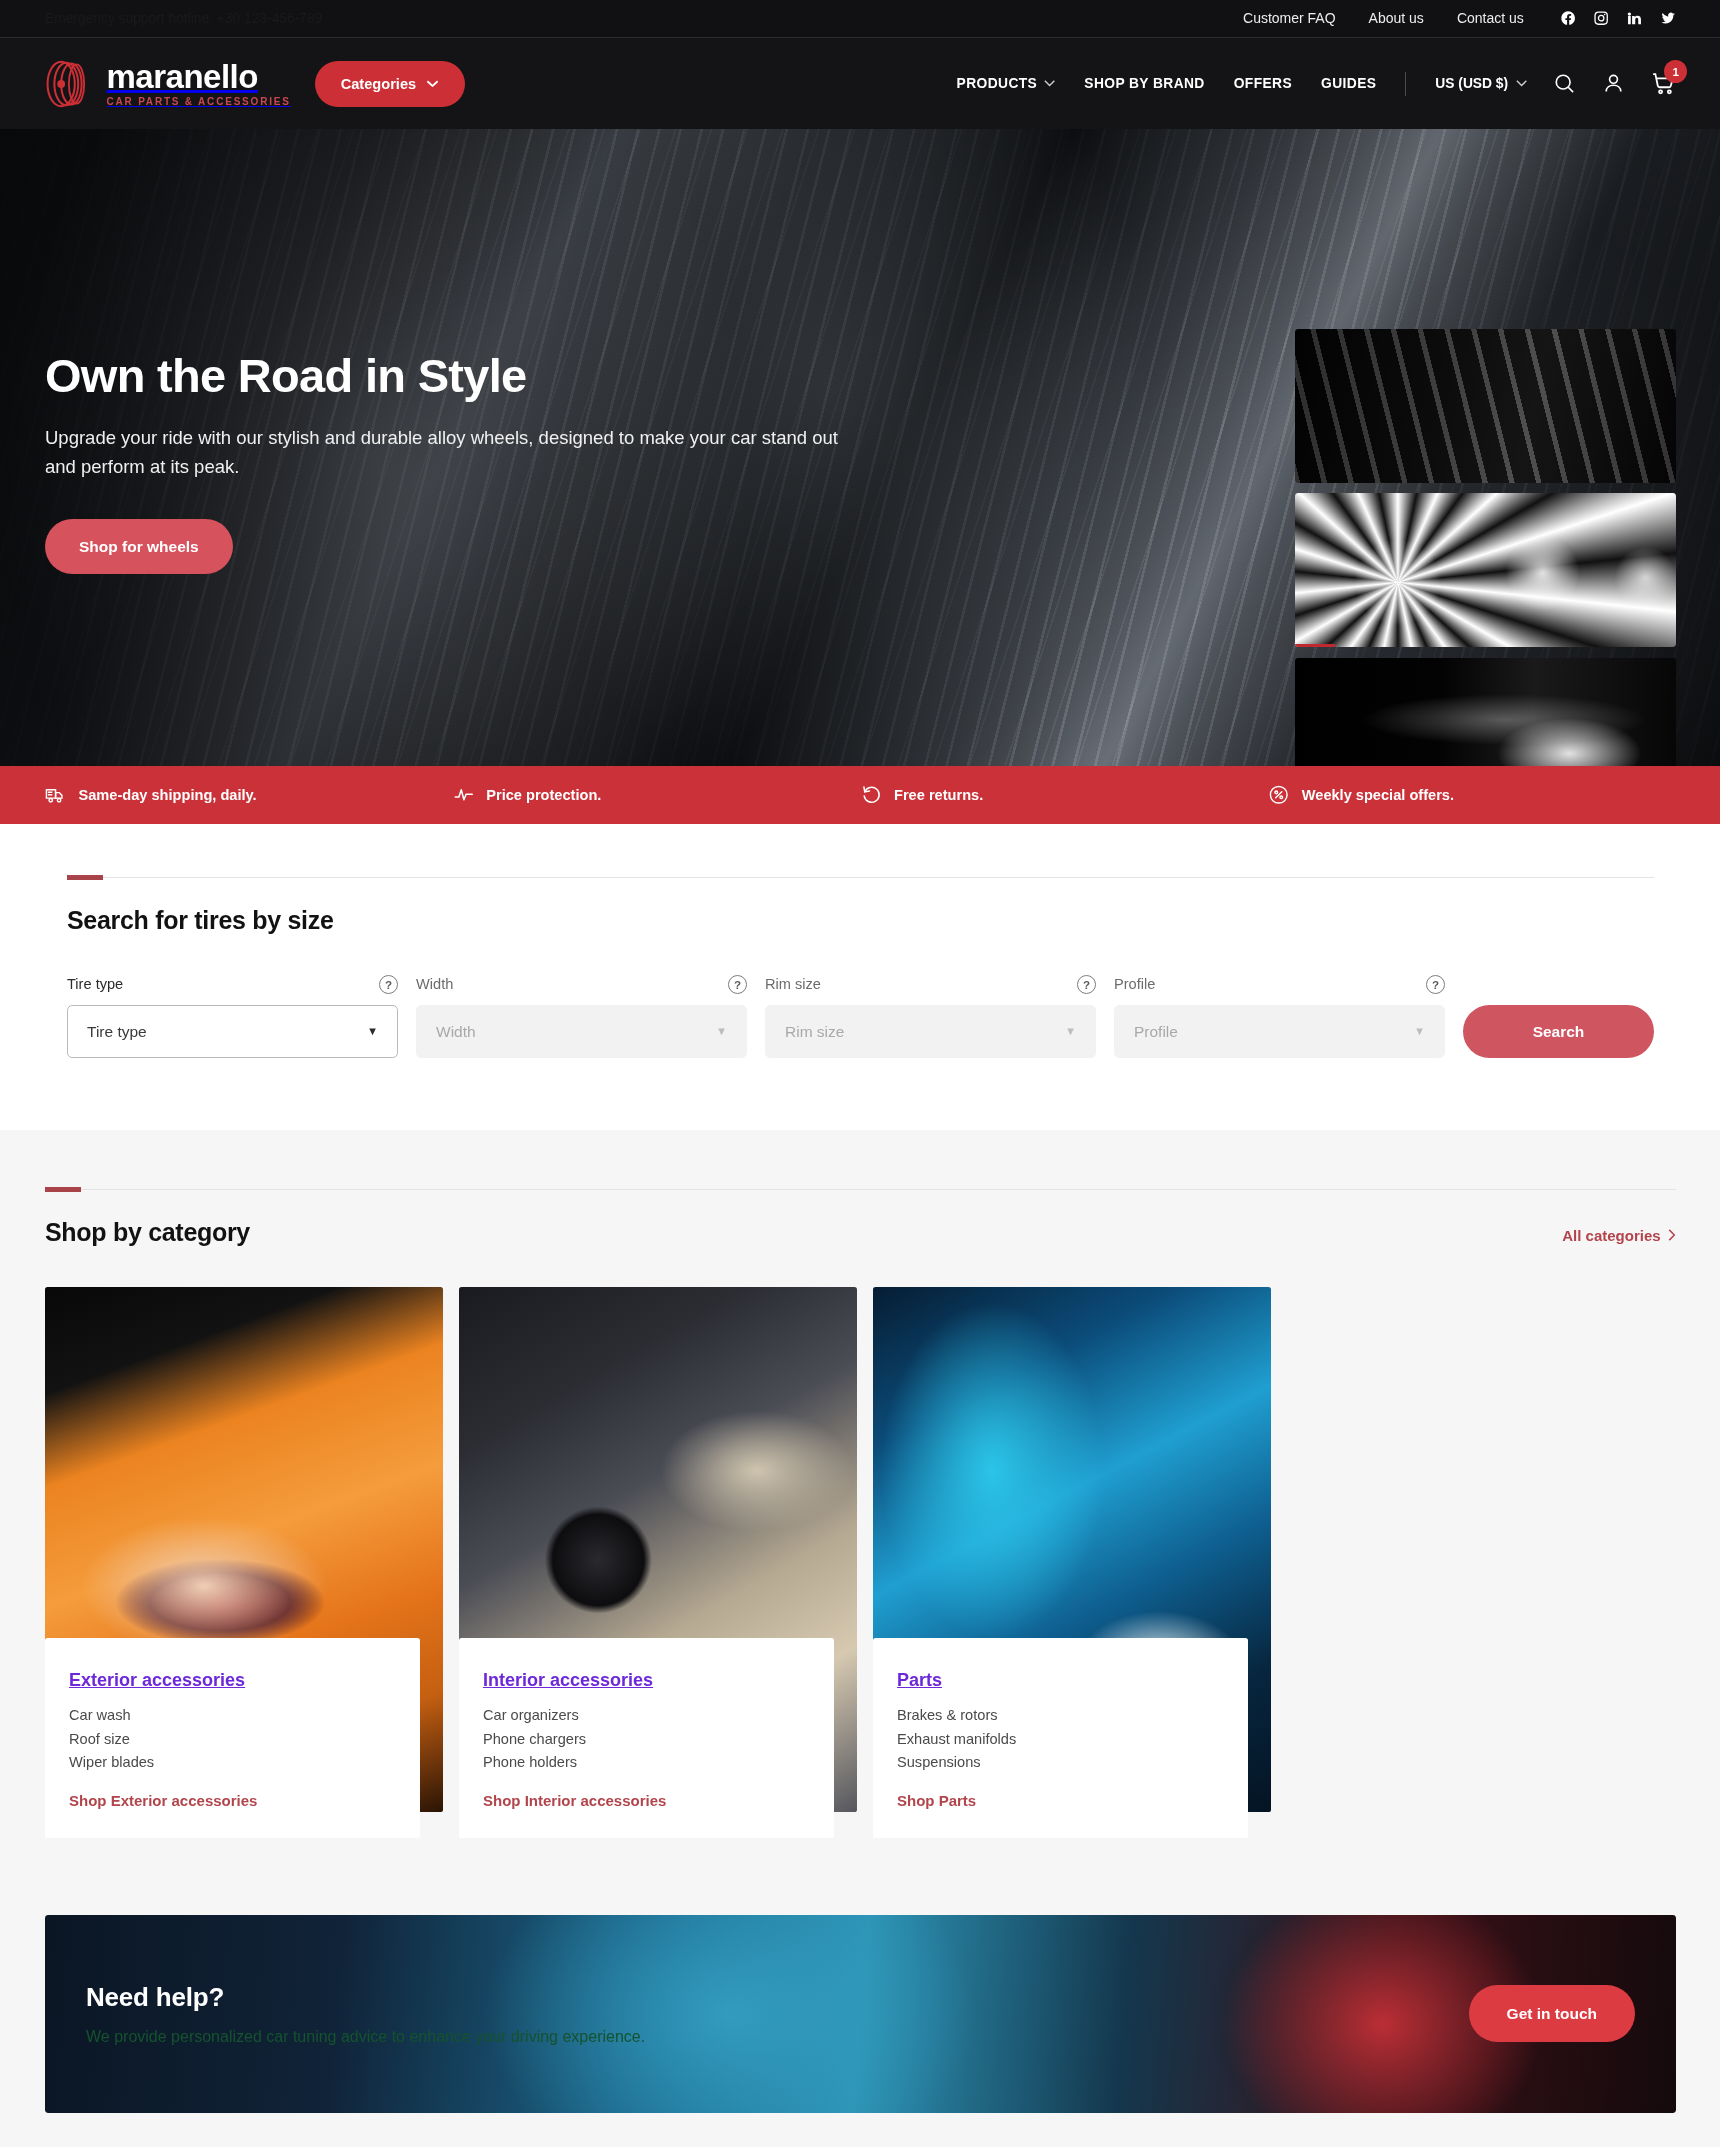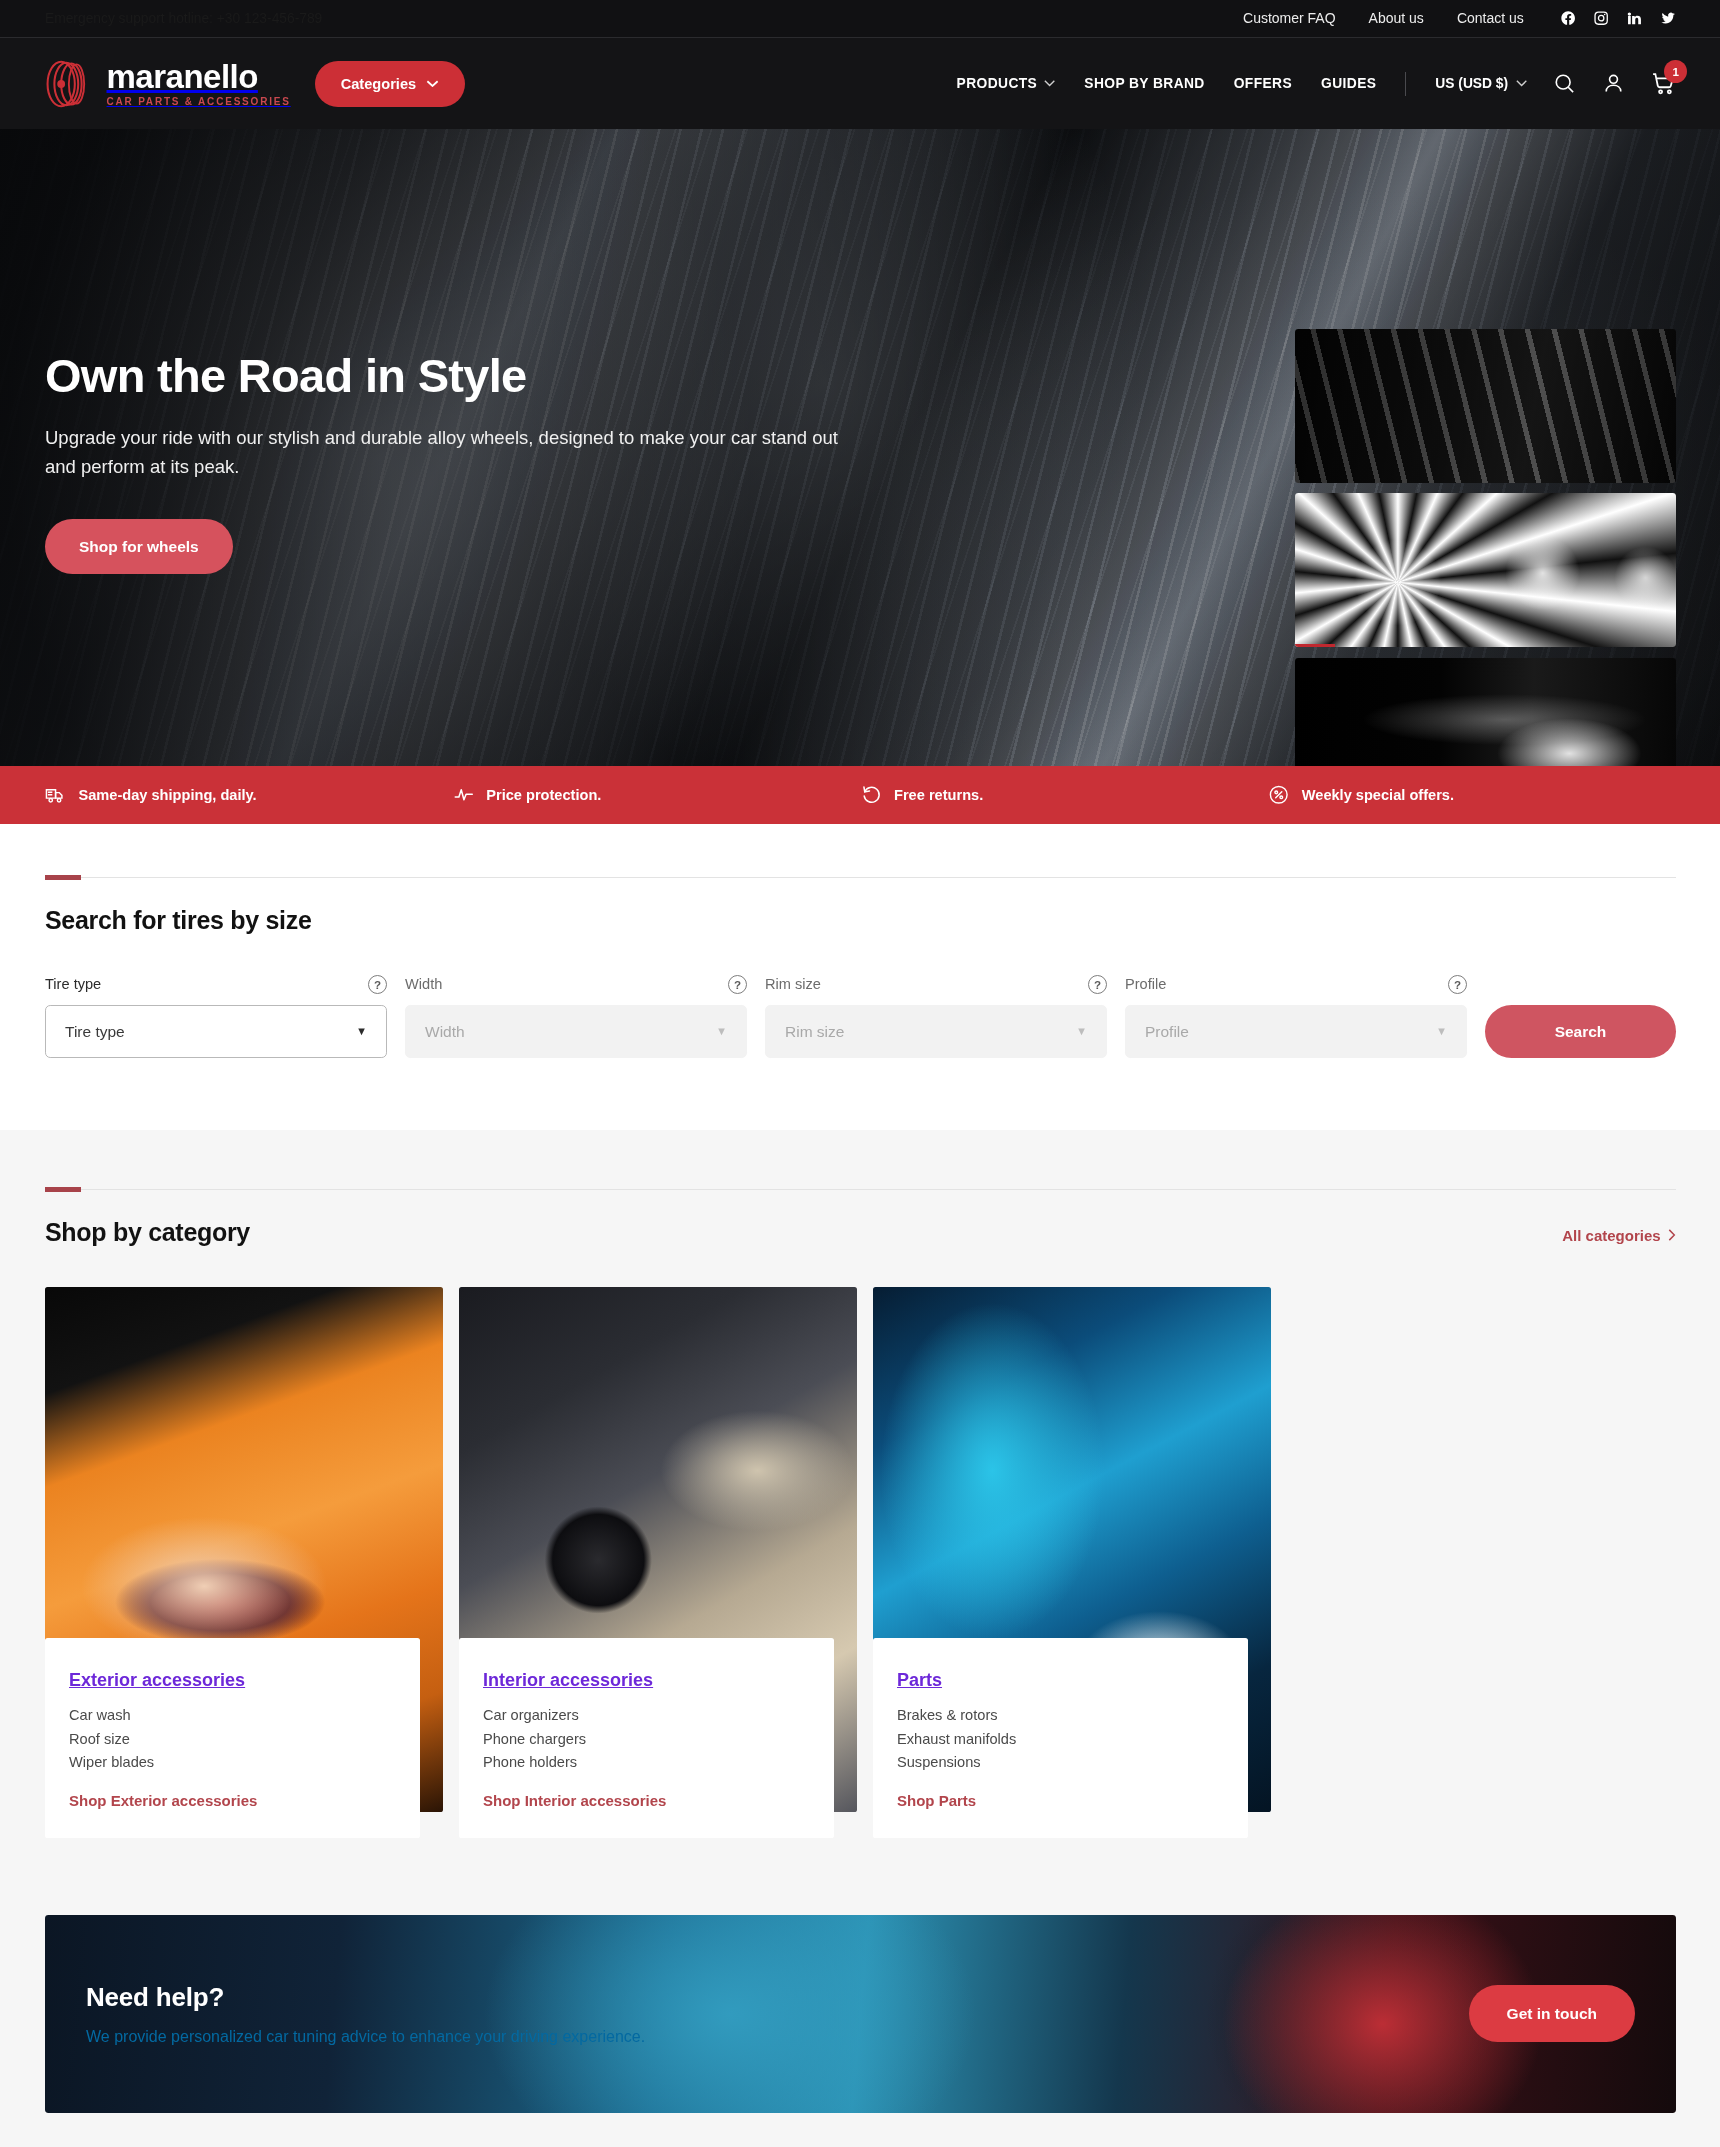--- a/index.html
+++ b/index.html
@@ -232,21 +232,21 @@
     padding: 0 45px;
   }
   .benefit {
     display: flex; align-items: center; gap: 12px;
     color: #ffffff; font-size: 14.6px; font-weight: 700;
     width: 25%;
   }
   .benefit svg { flex: none; display:block; }
 
   
-  .section-tire { background: #fff; padding: 53px 45px 72px; }
+  .section-tire { background: #fff; padding: 53px 67px 72px; }
   .rule { position: relative; height: 0.9px; background: #e3e3e3; }
   .rule::before {
     content:""; position:absolute; left:0; top:-1.7px; width:36px; height:4.3px; background:#a8434a;
   }
   .section-title {
     font-size: 25px; font-weight: 700; color: #121212;
     margin-top: 28px; letter-spacing: -0.3px;
   }
   .tire-form {
     display: flex; align-items: flex-end; gap: 18px; margin-top: 40px;
@@ -356,21 +356,21 @@
       radial-gradient(ellipse 258px 224px at 82% 55%, rgba(214,50,58,.85), rgba(214,50,58,0) 62%),
       radial-gradient(ellipse 206px 206px at 80% 52%, rgba(20,22,26,.75), rgba(20,22,26,0) 70%),
       radial-gradient(ellipse 361px 258px at 42% 50%, rgba(52,160,195,.88), rgba(52,160,195,0) 68%),
       linear-gradient(95deg, #0b1624 0%, #102338 18%, #1c6b90 38%, #2c93b5 50%, #14374d 66%, #3a1118 82%, #140a0c 100%);
   }
   .help-inner {
     position: relative; z-index: 2; width: 100%;
     padding: 0 41px; display: flex; align-items: center; justify-content: space-between;
   }
   .help-title { color: #fff; font-size: 26px; font-weight: 700; letter-spacing: -0.2px; }
-  .help-sub { color: #0369a1; font-size: 16px; margin-top: 15.5px; }
+  .help-sub { color: #14532d; font-size: 16px; margin-top: 15.5px; }
   .help-btn {
     background: #dc3b42; color: #fff; border: none; border-radius: 860px;
     height: 57px; padding: 0 38px; font-size: 15.5px; font-weight: 700;
     font-family: inherit; cursor: pointer; flex: none;
   }
 </style>
 </head>
 <body>
 
 <div class="wrap">

